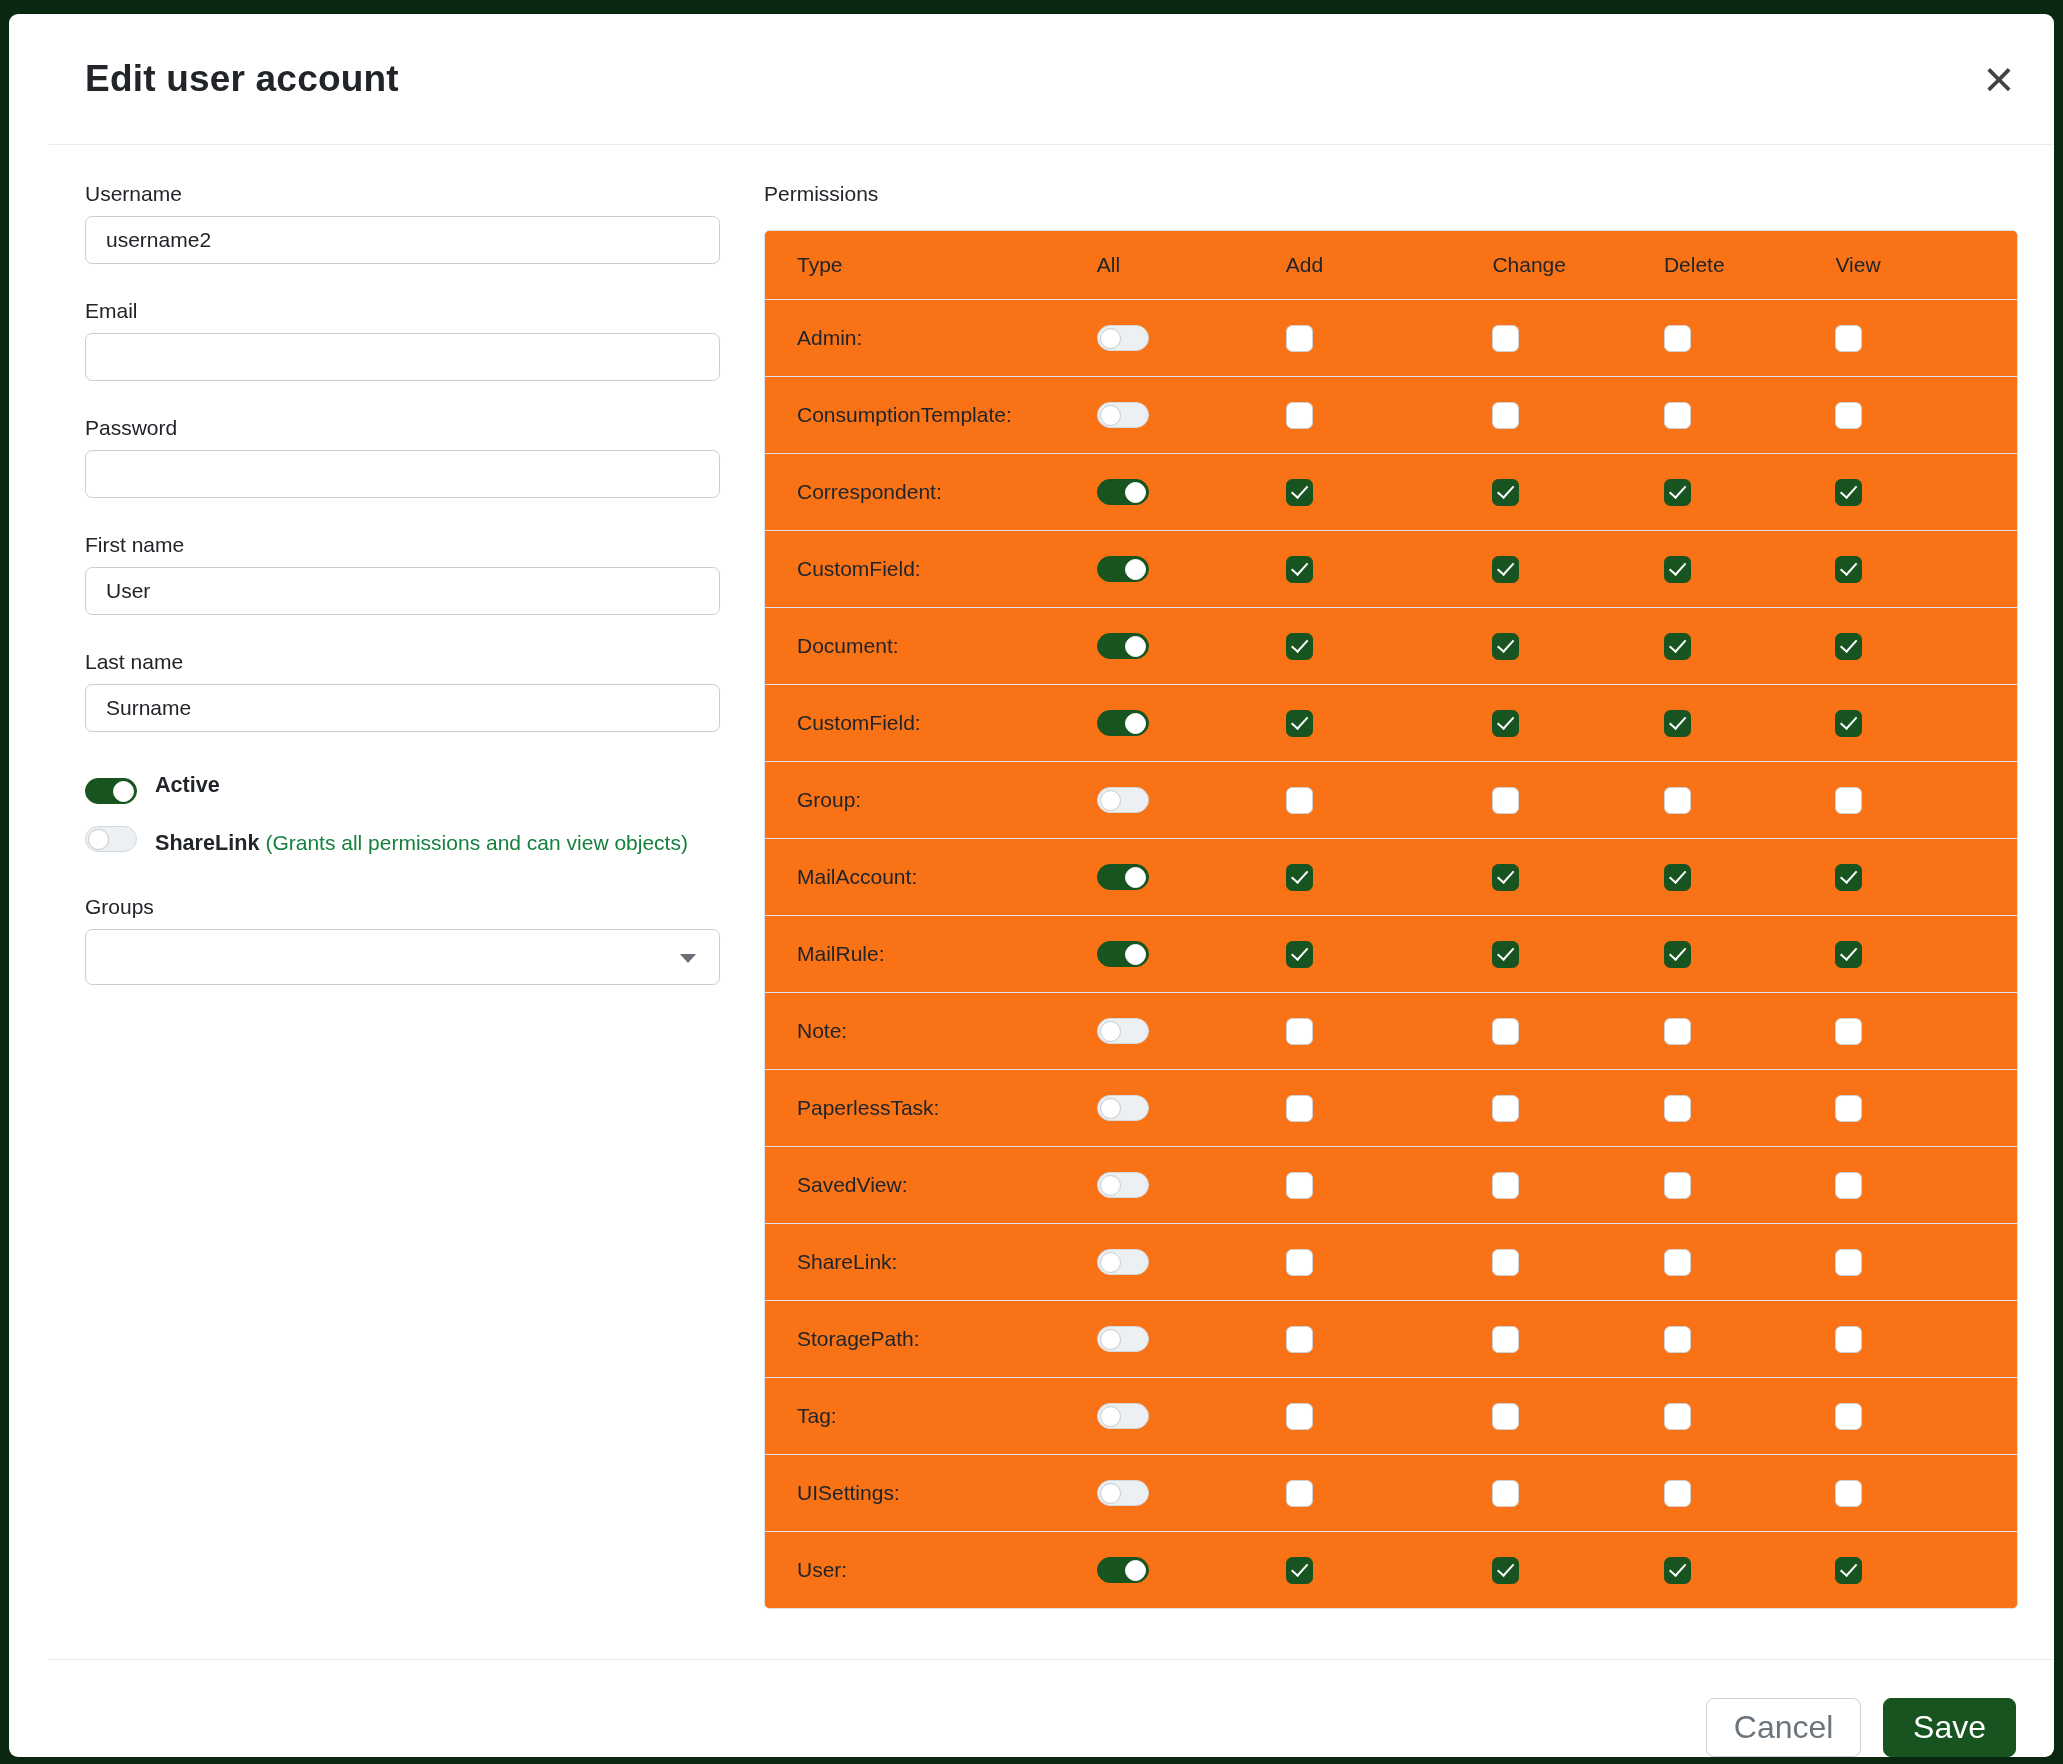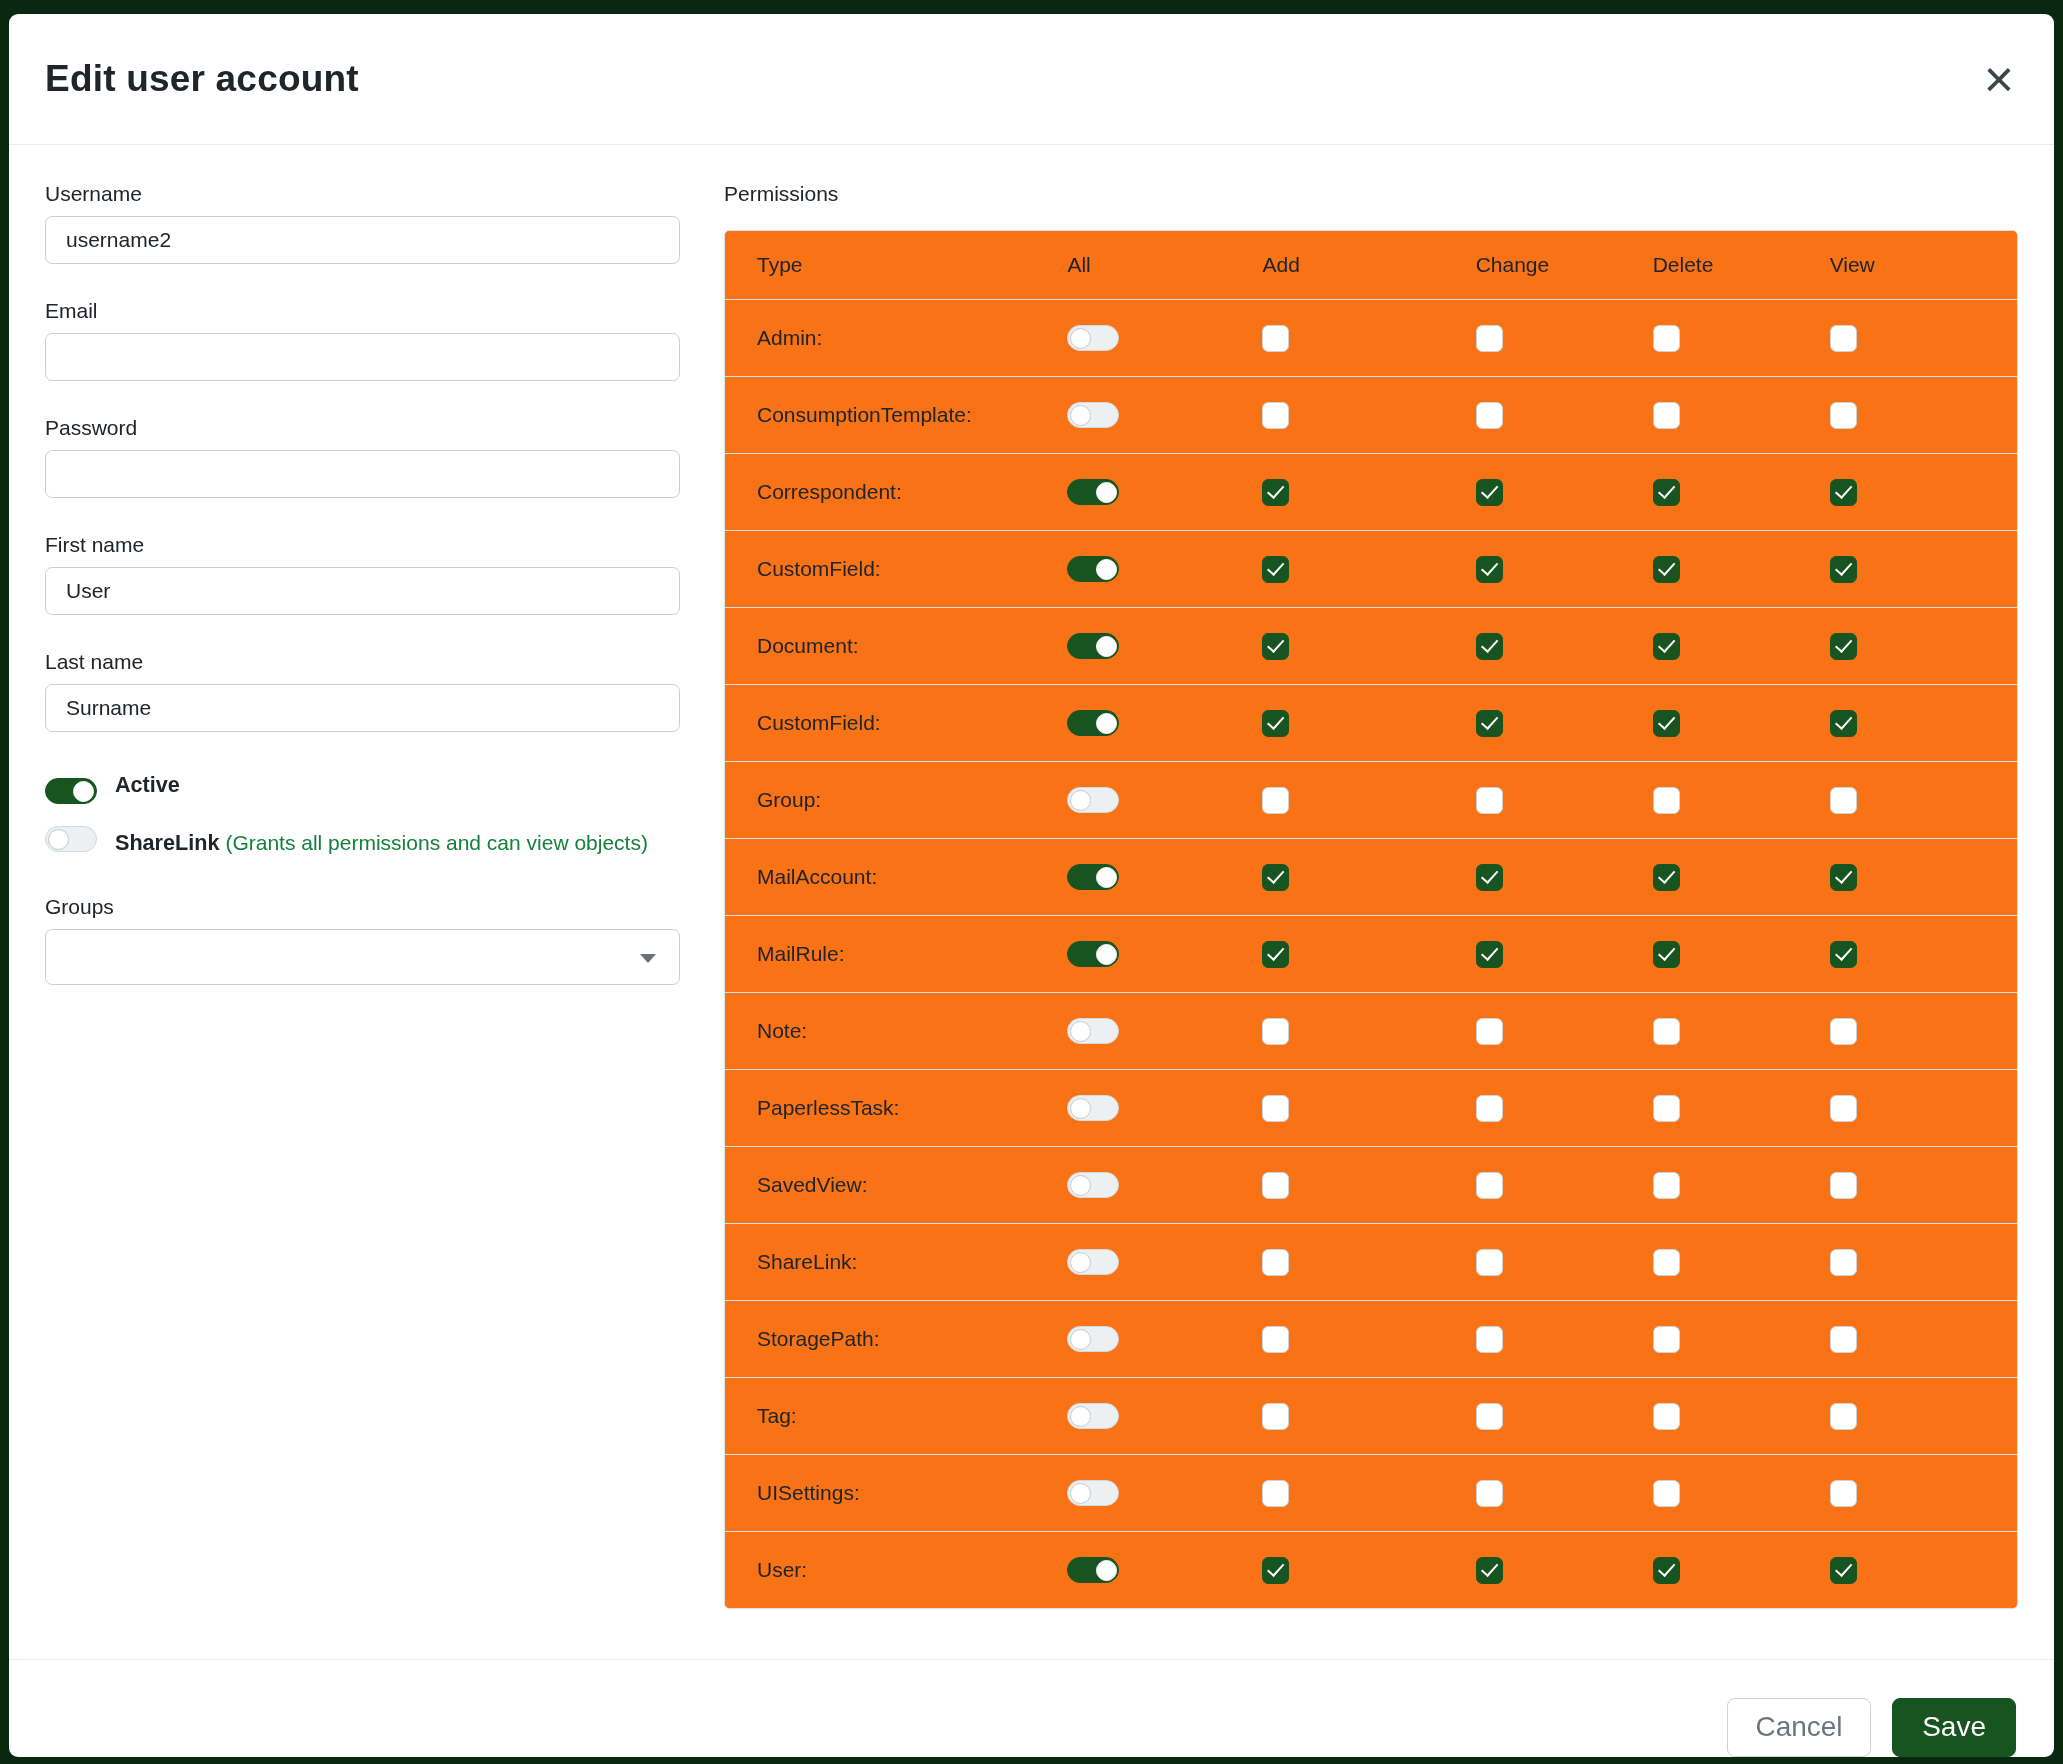--- a/index.html
+++ b/index.html
@@ -12,20 +12,21 @@
     position: relative;
   }
   .modal {
     position: absolute;
     left: 9px; right: 9px; top: 14.4px; bottom: 7.2px;
     background: #fff;
     border-radius: 9px;
     display: flex;
     flex-direction: column;
     overflow: hidden;
+    padding-left: 40px;
   }
   
   .modal-header {
     height: 131px;
     flex: 0 0 131px;
     padding: 0 40px 0 36px;
     display: flex;
     align-items: center;
     justify-content: space-between;
     border-bottom: 0.9px solid #e9ecef;
@@ -168,21 +169,21 @@
     border-top: 0.9px solid #e9ecef;
     display: flex;
     align-items: center;
     justify-content: flex-end;
     gap: 21.6px;
     padding: 0 38px;
   }
   .btn {
     height: 59px;
     border-radius: 8px;
-    font-size: 28px;
+    font-size: 32px;
     font-family: "Liberation Sans", sans-serif;
     cursor: pointer;
     display: inline-flex;
     align-items: center;
     justify-content: center;
     margin-top: 38px;
   }
   .btn-cancel {
     background: #fff;
     color: #6c757d;

